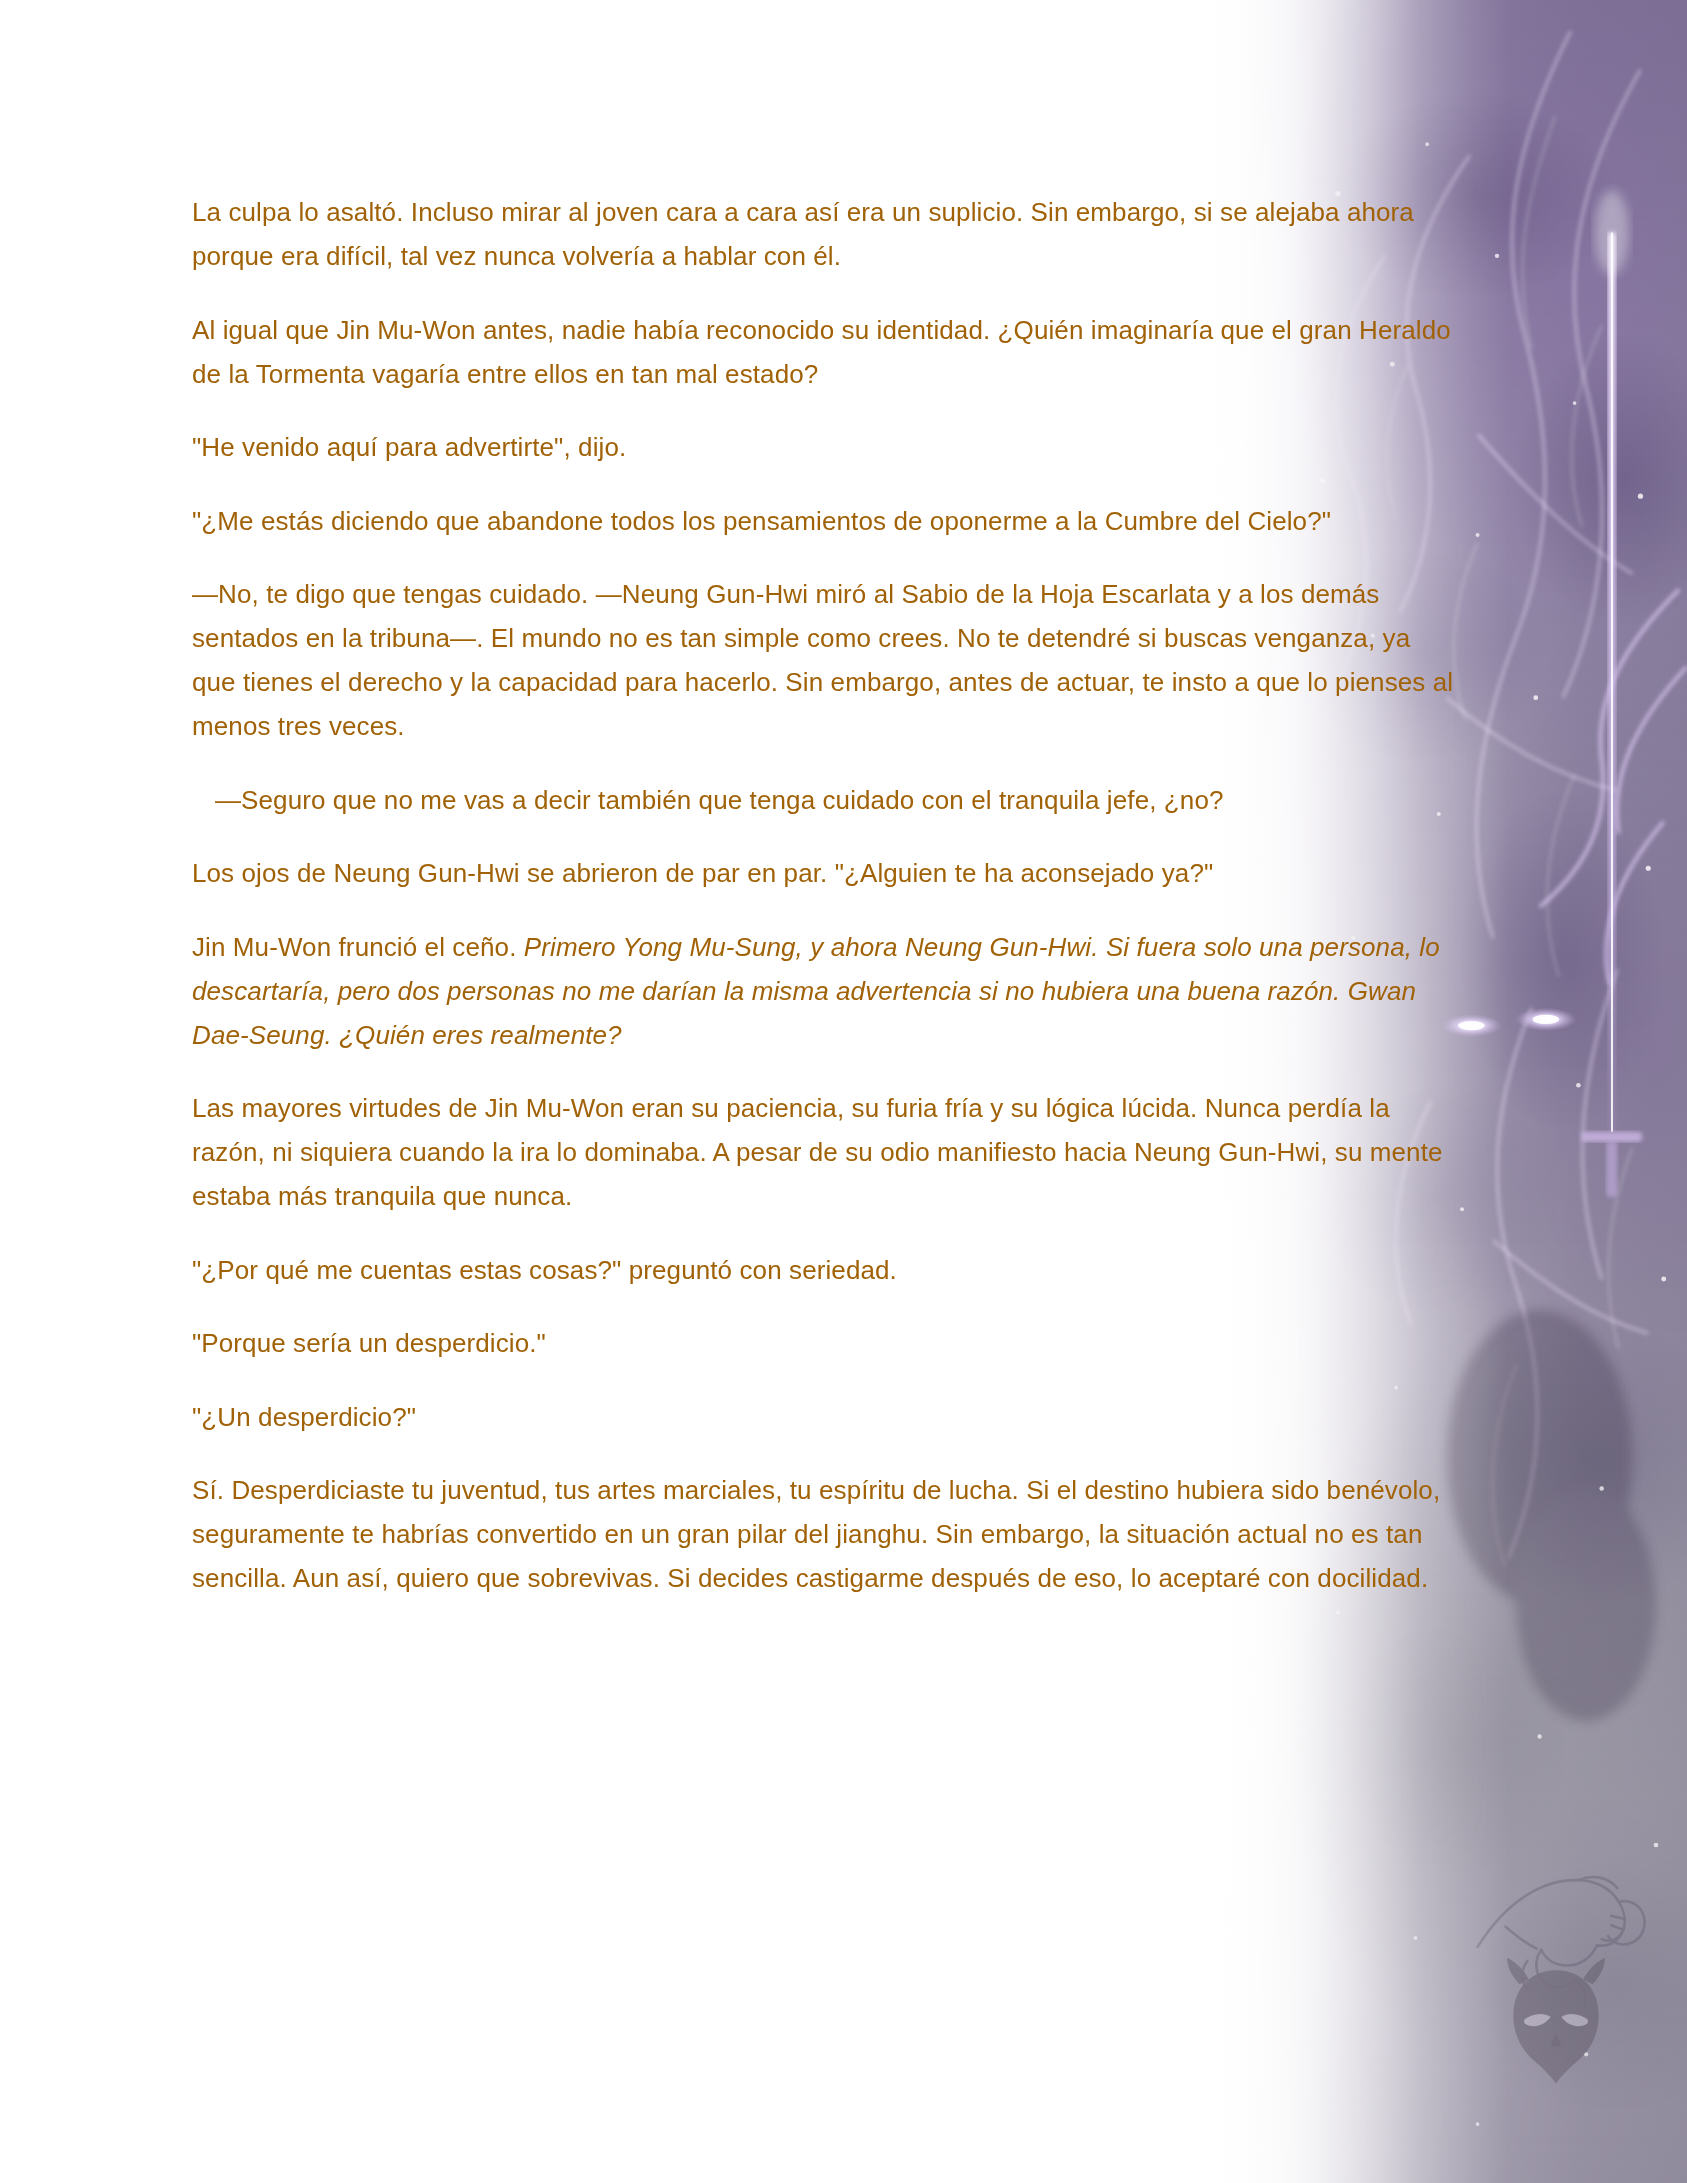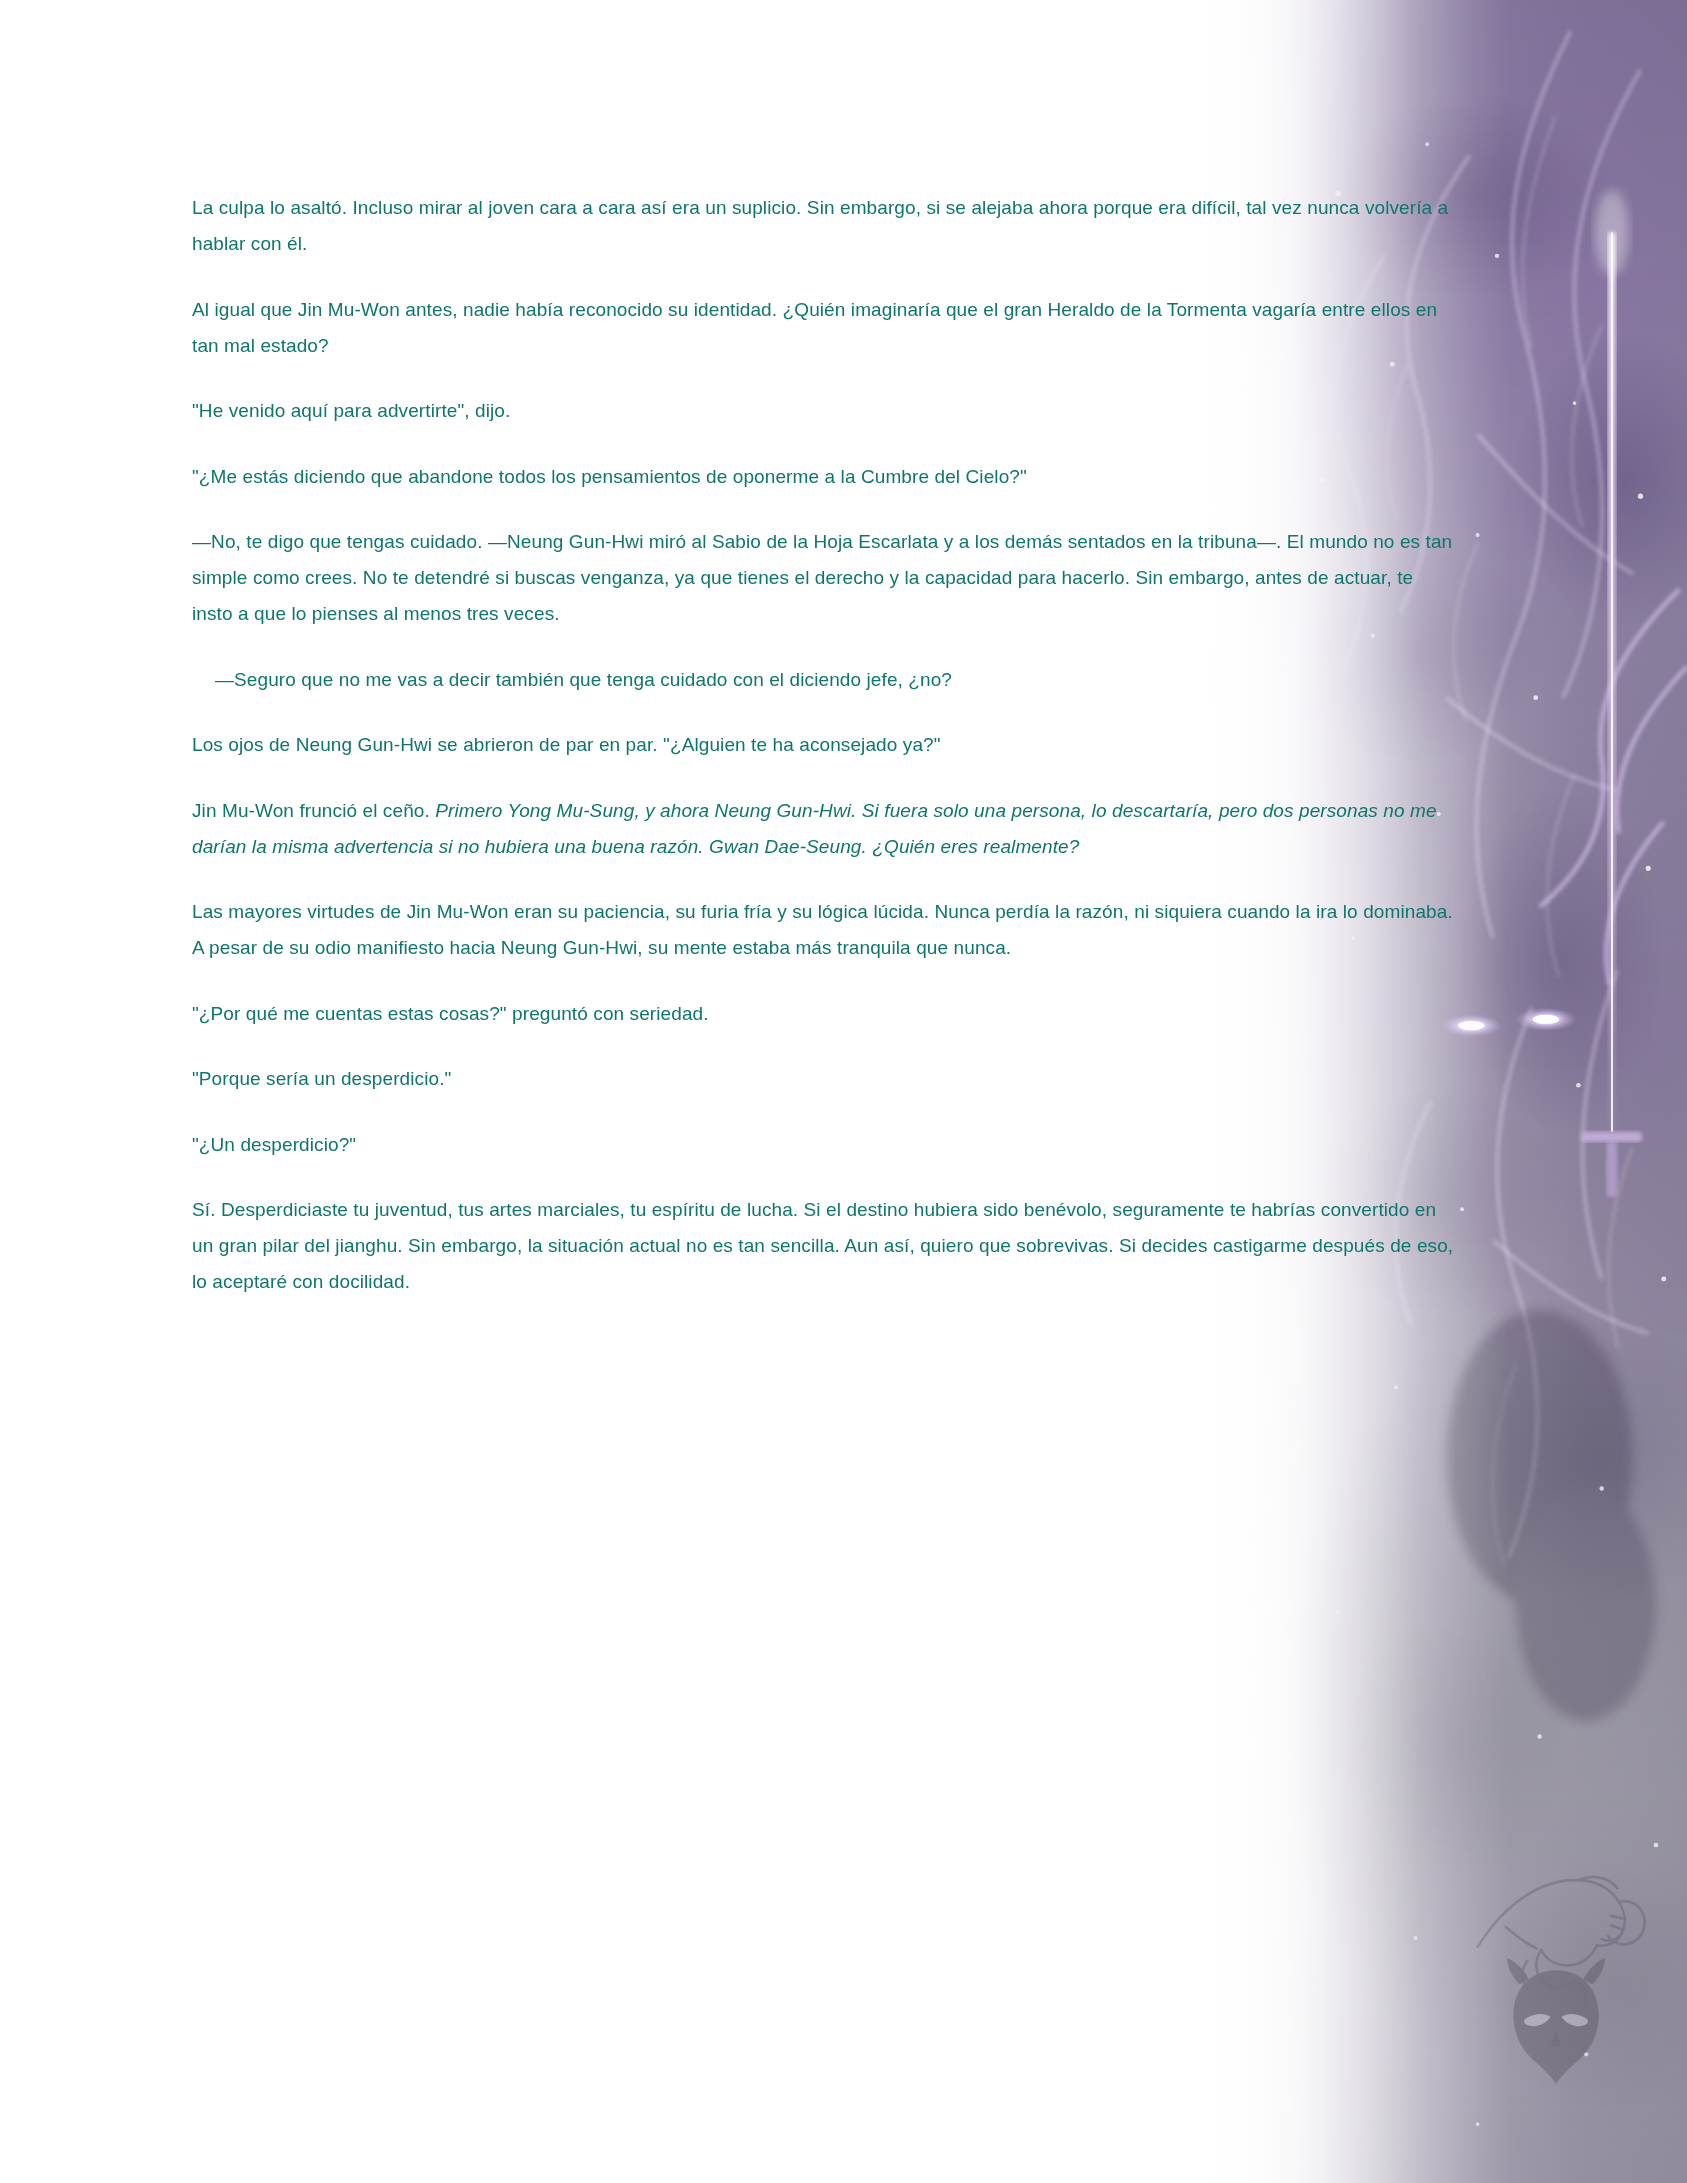--- a/index.html
+++ b/index.html
@@ -99,23 +99,23 @@
 
   
   .content {
     position: absolute;
     top: 190px;
     left: 192px;
     width: 1265px;
   }
   p.para {
     margin: 0 0 29.5px 0;
-    font-size: 19px;
-    line-height: 36px;
-    color: #0f766e;
+    font-size: 26px;
+    line-height: 44px;
+    color: #a16207;
     letter-spacing: 0.1px;
     text-align: left;
   }
   p.para.indent {
     text-indent: 23px;
   }
   p.para em {
     font-style: italic;
   }
 
@@ -264,21 +264,21 @@
 
   <div class="art-fade"></div>
 
   <div class="content">
 
   <p class="para"><span>La culpa lo asaltó. Incluso mirar al joven cara a cara así era un suplicio. Sin embargo, si se alejaba ahora porque era difícil, tal vez nunca volvería a hablar con él.</span></p>
       <p class="para"><span>Al igual que Jin Mu-Won antes, nadie había reconocido su identidad. ¿Quién imaginaría que el gran Heraldo de la Tormenta vagaría entre ellos en tan mal estado?</span></p>
       <p class="para"><span>"He venido aquí para advertirte", dijo.</span></p>
       <p class="para"><span>"¿Me estás diciendo que abandone todos los pensamientos de oponerme a la Cumbre del Cielo?"</span></p>
       <p class="para"><span>—No, te digo que tengas cuidado. —Neung Gun-Hwi miró al Sabio de la Hoja Escarlata y a los demás sentados en la tribuna—. El mundo no es tan simple como crees. No te detendré si buscas venganza, ya que tienes el derecho y la capacidad para hacerlo. Sin embargo, antes de actuar, te insto a que lo pienses al menos tres veces.</span></p>
-      <p class="para indent"><span>—Seguro que no me vas a decir también que tenga cuidado con el diciendo jefe, ¿no?</span></p>
+      <p class="para indent"><span>—Seguro que no me vas a decir también que tenga cuidado con el tranquila jefe, ¿no?</span></p>
       <p class="para"><span>Los ojos de Neung Gun-Hwi se abrieron de par en par. "¿Alguien te ha aconsejado ya?"</span></p>
       <p class="para"><span>Jin Mu-Won frunció el ceño. </span><em>Primero Yong Mu-Sung, y ahora Neung Gun-Hwi. Si fuera solo una persona, lo descartaría, pero dos personas no me darían la misma advertencia si no hubiera una buena razón. Gwan Dae-Seung. ¿Quién eres realmente?</em></p>
       <p class="para"><span>Las mayores virtudes de Jin Mu-Won eran su paciencia, su furia fría y su lógica lúcida. Nunca perdía la razón, ni siquiera cuando la ira lo dominaba. A pesar de su odio manifiesto hacia Neung Gun-Hwi, su mente estaba más tranquila que nunca.</span></p>
       <p class="para"><span>"¿Por qué me cuentas estas cosas?" preguntó con seriedad.</span></p>
       <p class="para"><span>"Porque sería un desperdicio."</span></p>
       <p class="para"><span>"¿Un desperdicio?"</span></p>
       <p class="para"><span>Sí. Desperdiciaste tu juventud, tus artes marciales, tu espíritu de lucha. Si el destino hubiera sido benévolo, seguramente te habrías convertido en un gran pilar del jianghu. Sin embargo, la situación actual no es tan sencilla. Aun así, quiero que sobrevivas. Si decides castigarme después de eso, lo aceptaré con docilidad.</span></p>
     </div>
 
 </div>

